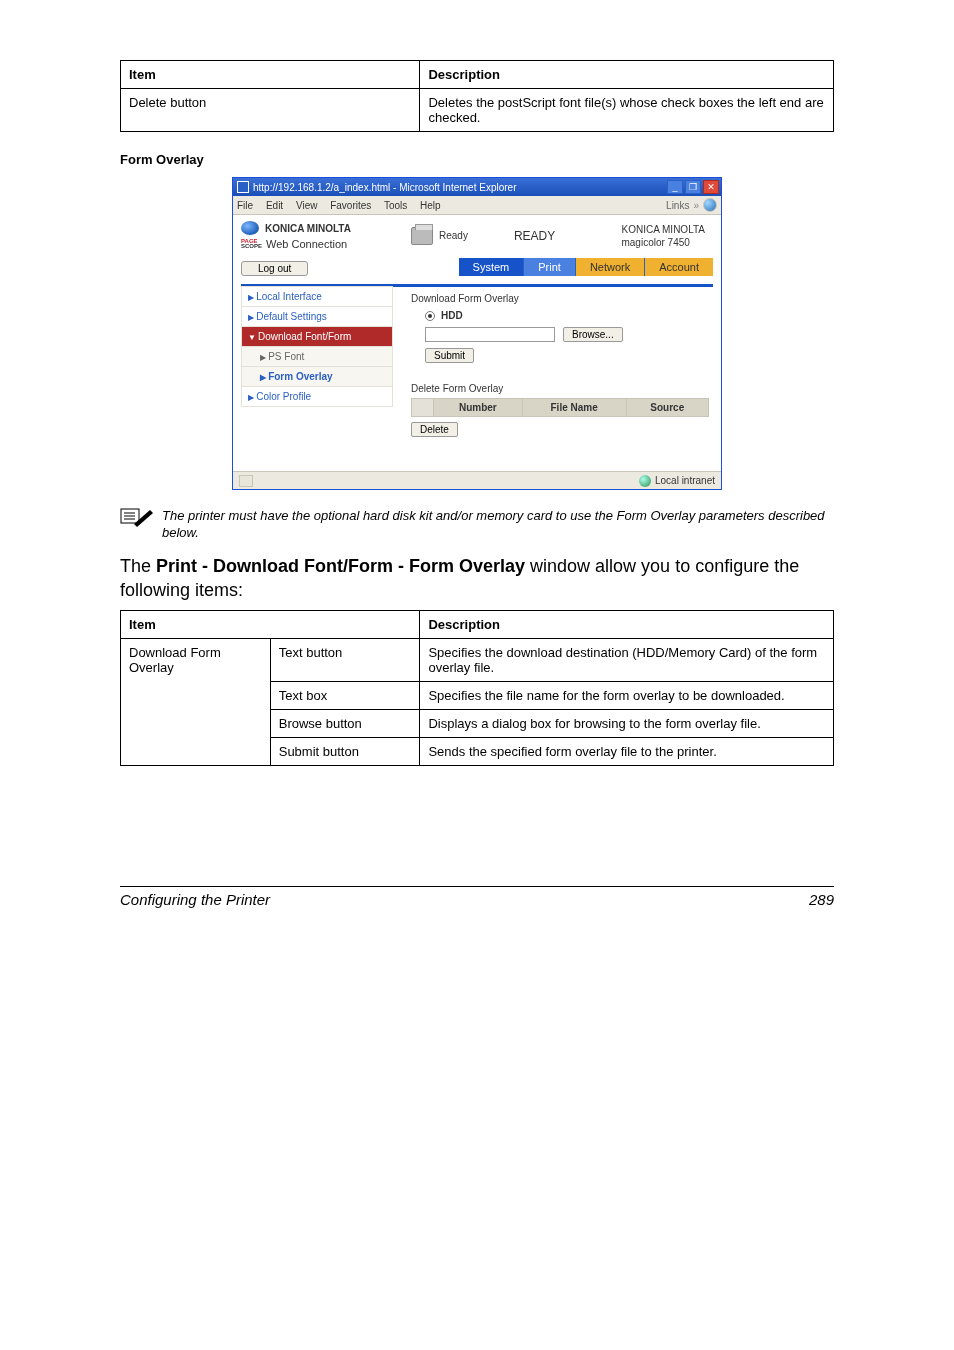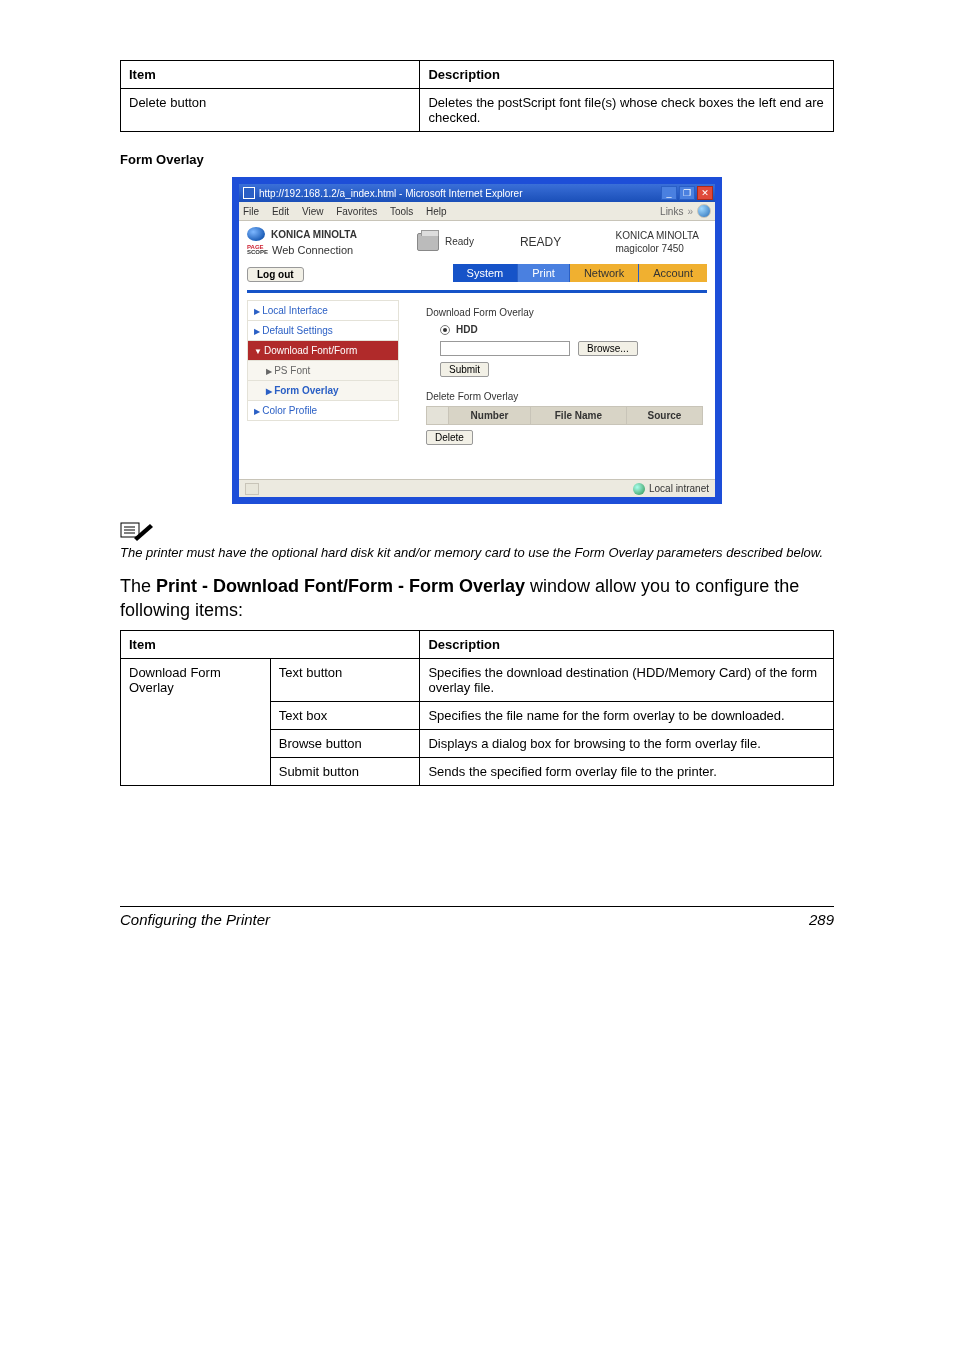--- a/index.html
+++ b/index.html
@@ -29,31 +29,31 @@
     font-size: 13px;
   }
   table.spec th {
     font-weight: bold;
     background: #fff;
   }
 
   h4.section { font-weight: bold; margin: 4px 0 10px 0; font-size: 13px; }
 
   
-  .note-row { display:flex; align-items:flex-start; margin: 8px 0 12px 0; flex-direction: column; }
+  .note-row { display:flex; align-items:flex-start; margin: 8px 0 12px 0; }
   .note-icon { flex: 0 0 auto; margin-right: 8px; margin-top:-2px; }
   .note-text { font-style: italic; font-size: 13px; line-height:1.3; }
 
   .body-para { font-size: 18px; line-height: 1.35; margin-bottom: 8px; }
   .body-para b { font-weight: bold; }
 
   
   .ie-window {
     width: 490px;
-    border: 7px solid #1d4ed8;
+    border: 1px solid #1d4ed8;
     margin: 0 auto 18px auto;
     font-family: Tahoma, Arial, sans-serif;
     font-size: 10px;
     background:#a3a3a3;
   }
   .ie-titlebar {
     height: 18px;
     background: linear-gradient(#3a6fd8,#1a4fb8);
     color:#fff;
     display:flex; align-items:center; justify-content:space-between;
@@ -92,49 +92,49 @@
 
   .status-block { display:flex; align-items:center; gap:6px; flex:1; }
   .printer-ico { width:22px; height:18px; background:#bbb; border:1px solid #888; border-radius:2px; position:relative; }
   .printer-ico::after{content:"";position:absolute;top:-4px;left:3px;width:16px;height:5px;background:#ddd;border:1px solid #999;border-bottom:none;}
   .ready-label { font-size:10px; color:#333; }
   .ready-big { font-size:12px; color:#333; margin-left:40px; }
 
   .model-block { text-align:left; font-size:10px; color:#333; padding-right:8px; line-height:1.3; }
 
   .logout-row { padding: 6px 8px 8px 8px; display:flex; align-items:flex-end; gap:20px; }
-  .logout-btn { font-size:10px; background:#f2f0e6; border:1px solid #999; border-radius:3px; padding:1px 9px; cursor:pointer;font-weight:bold; }
+  .logout-btn { font-size:10px; background:#f2f0e6; border:1px solid #999; border-radius:3px; padding:1px 16px; cursor:pointer; }
 
   .tabstrip { display:flex; margin-left:auto; }
   .tab { padding:3px 14px; font-size:11px; color:#fff; border-right:1px solid #2a5fc5; cursor:pointer; }
   .tab.system { background:#1653c8; font-weight:normal; }
   .tab.print  { background:#4a80e0; }
   .tab.network{ background:#f0b030; color:#333; }
   .tab.account{ background:#f0b030; color:#333; border-right:none; }
   .tab-underline{ height:3px; background:#1653c8; margin:0 8px 0 8px; }
 
-  .body-flex { display:flex; padding:8px 8px 30px 8px; gap:17px; min-height:150px; }
+  .body-flex { display:flex; padding:0 8px 30px 8px; gap:8px; min-height:150px; }
   .sidebar { width:152px; }
   .side-item { font-size:10px; padding:4px 6px; color:#2a5fc5; background:#fff; border:1px solid #e4e2d8; margin-top:-1px; cursor:pointer; }
   .side-item .tri { font-size:8px; margin-right:2px; }
   .side-item.red { background:#b02a2a; color:#fff; }
   .side-item.red .tri { color:#fff; }
   .side-sub { padding-left:18px; color:#666; background:#f8f6f0; }
   .side-sub.active { color:#2a5fc5; font-weight:bold; }
 
   .mainpane { flex:1; padding:6px 4px 4px 10px; font-size:10px; color:#333; }
   .mp-title { font-weight:normal; margin-bottom:6px; }
   .radio-row { display:flex; align-items:flex-end; gap:6px; margin:2px 0 6px 14px;font-weight:bold; }
   .radio-dot { width:10px; height:10px; border-radius:50%; border:1px solid #777; display:inline-flex; align-items:center; justify-content:center; }
   .radio-dot.on::after{content:"";width:4px;height:4px;border-radius:50%;background:#333;}
   .inline-row { display:flex; align-items:center; gap:8px; margin:0 0 6px 14px; }
   .txtbox { width:130px; height:15px; border:1px solid #999; background:#fff; }
   .mini-btn { font-size:10px; background:#f2f0e6; border:1px solid #999; border-radius:2px; padding:1px 8px; cursor:pointer; }
 
-  .del-title { margin-top:14px; margin-bottom:4px; }
+  .del-title { margin-top:20px; margin-bottom:4px; }
   .del-table { width:100%; border-collapse:collapse; }
   .del-table th { background:#d8d4c6; border:1px solid #c8c4b8; font-weight:bold; font-size:10px; padding:3px 8px; text-align:center; }
   .del-table th:first-child{ width:22px; background:#e4e2d8;}
   .del-below { margin-top:5px; }
 
   .ie-status { height:18px; background:#eceae0; border-top:1px solid #c8c4b8; display:flex; align-items:center; justify-content:space-between; padding:0 6px; font-size:10px; color:#333; }
   .ie-status .left-ico { width:14px; height:12px; background:#e8e6da; border:1px solid #c8c4b8; display:inline-block; }
   .ie-status .intranet { display:flex; align-items:center; gap:4px; }
   .ie-status .net-ico { width:12px; height:12px; border-radius:50%; background:radial-gradient(circle at 35% 35%, #afe, #2a8f4a); display:inline-block; }
 

